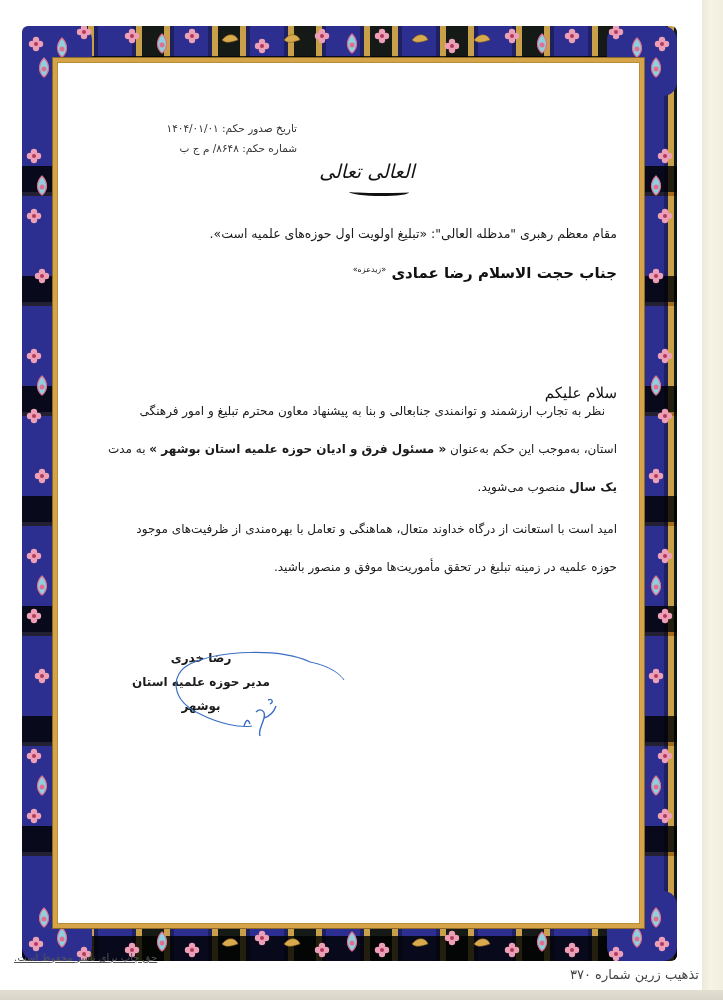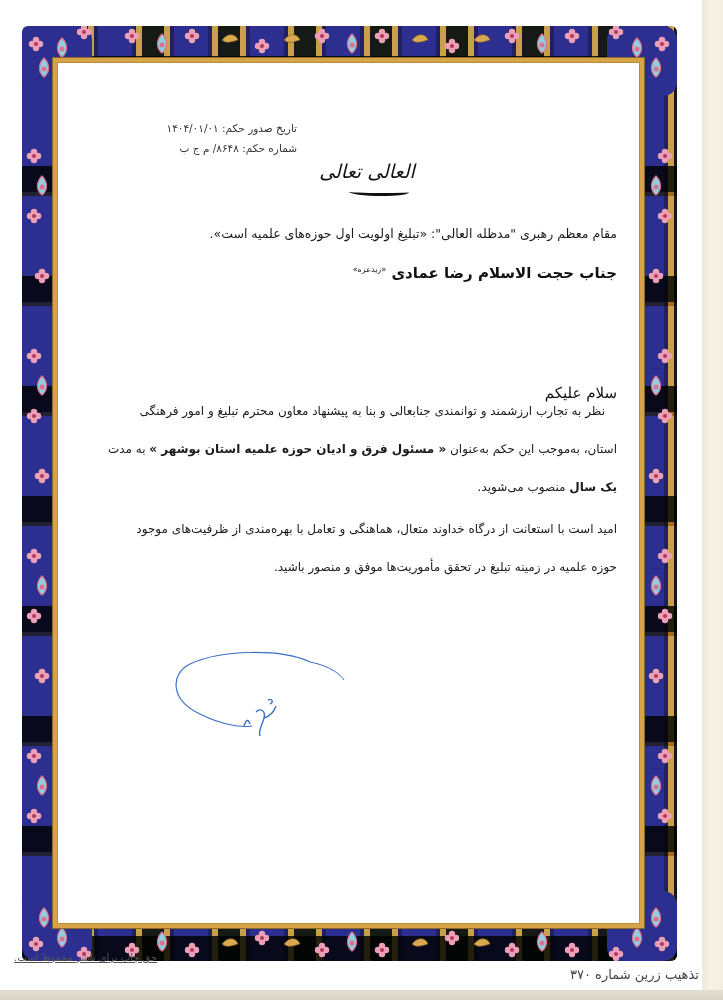--- a/index.html
+++ b/index.html
@@ -251,20 +251,24 @@
   </div>
 
   <div class="greeting">سلام علیکم</div>
 
   <div class="body-para p2">امید است با استعانت از درگاه خداوند متعال، هماهنگی و تعامل با بهره‌مندی از ظرفیت‌های موجود حوزه علمیه در زمینه تبلیغ در تحقق مأموریت‌ها موفق و منصور باشید.</div>
 
   <div class="body-para p1">
     <span class="indent"></span><span>نظر به تجارب ارزشمند و توانمندی جنابعالی و بنا به پیشنهاد معاون محترم تبلیغ و امور فرهنگی استان، به‌موجب این حکم به‌عنوان </span><span class="bold">« مسئول فرق و ادیان حوزه علمیه استان بوشهر »</span><span> به مدت </span><span class="bold">یک سال</span><span> منصوب می‌شوید.</span>
   </div>
 
+  <div class="signature-block">
+    <div class="signer-name">رضا خدری</div>
+    <div class="signer-title">مدیر حوزه علمیه استان بوشهر</div>
+  </div>
 </div>
 
 <svg class="sign-svg" viewBox="0 0 200 110">
   <path d="M150,22 C120,8 60,10 30,24 C10,34 10,60 40,74 C60,84 80,88 92,86" fill="none" stroke="#3a6fc4" stroke-width="1.2"></path>
   <path d="M150,22 C170,26 180,34 184,40" fill="none" stroke="#3a6fc4" stroke-width="1"></path>
   <path d="M84,86 C86,80 88,78 90,84 M96,72 C100,68 106,70 104,78 C102,86 98,90 100,96 M104,78 C110,76 114,72 116,66 M108,60 C112,58 114,62 110,64" fill="none" stroke="#3a6fc4" stroke-width="1.4"></path>
 </svg>
 
 <div class="footer-left">حق چاپ برای ناشر محفوظ است.</div>
 <div class="footer-right">تذهیب زرین  شماره ۳۷۰</div>

